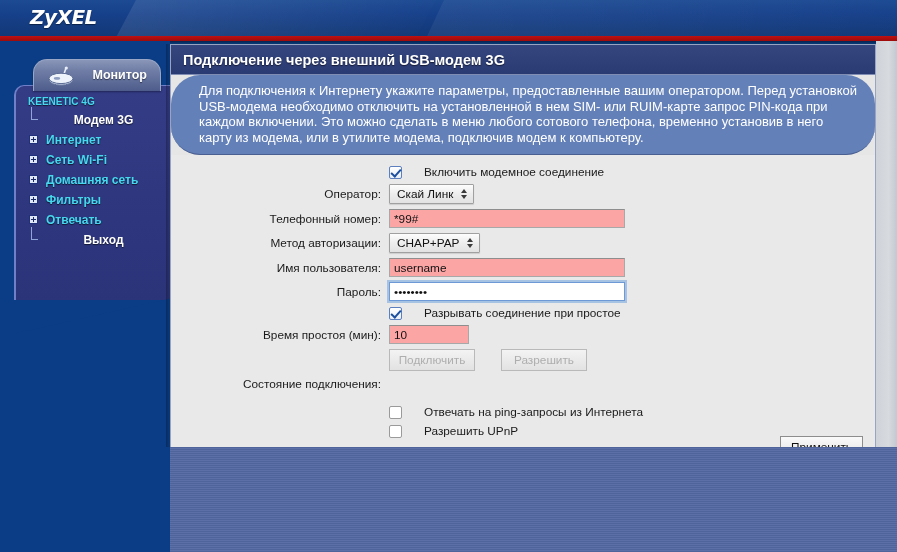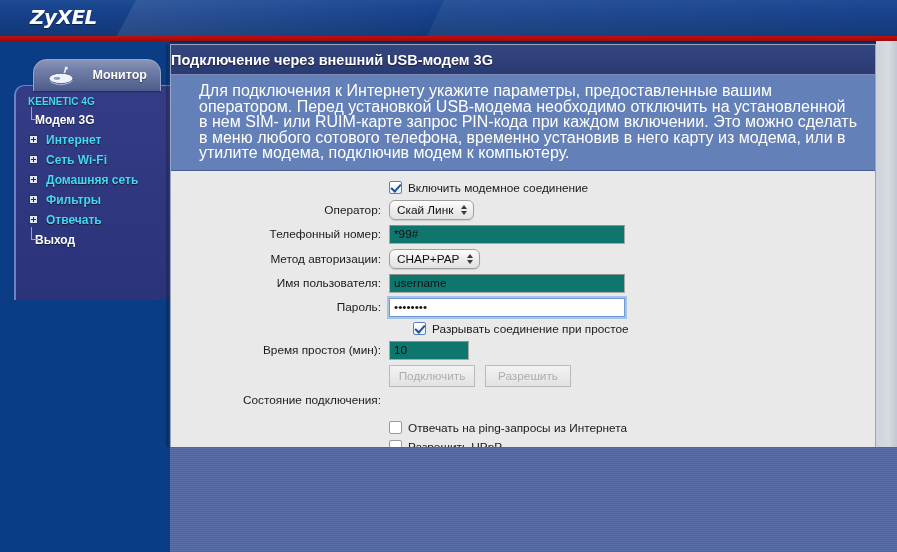--- a/index.html
+++ b/index.html
@@ -93,21 +93,21 @@
   }
   .mi {
     position: relative;
     font-size: 12px; font-weight: bold;
     padding: 3px 0 3px 30px;
     color: #45d8ee;
     text-shadow: 0 1px 1px rgba(0,0,0,.6);
     white-space: nowrap;
     cursor: pointer;
   }
-  .mi.leaf { color: #ffffff; padding-left: 19px; }
+  .mi.leaf { color: #ffffff; padding-left: 19px; text-align: center; }
   .mi .plus {
     position: absolute; left: 13px; top: 5px; width: 9px; height: 9px;
     background: #dfe6f5;
     border: 1px solid #20307a;
   }
   .mi .plus::before {
     content: ""; position: absolute; left: 3px; top: 1px;
     width: 1px; height: 5px; background: #1b2a6b;
   }
   .mi .plus::after {
@@ -129,48 +129,50 @@
     background: #e6e6e6;
     border: 1px solid #98a4c0;
     box-shadow: 2px 2px 3px rgba(0,0,0,.25);
   }
   .panel-title {
     height: 30px;
     background: linear-gradient(180deg,#35457e 0%, #2a3a72 100%);
     color: #fff;
     font-size: 14.5px; font-weight: bold;
     line-height: 30px;
+    padding-left: 12px;
     text-shadow: 0 1px 1px rgba(0,0,0,.55);
     border-bottom: 1px solid #7f8cb4;
   }
   .panel-desc {
     background: #6480b8;
     color: #ffffff;
-    font-size: 16px;
+    font-size: 13px;
     line-height: 15.5px;
     padding: 8px 18px 9px 28px;
     border-bottom: 1px solid #4a5f91;
+    border-radius: 29px;
   }
   .panel-body {
     background: #e9e9e9;
     padding: 10px 0 0 0;
     height: 315px;
     position: relative;
   }
 
   
   .frow {
     display: flex; align-items: center;
     margin-bottom: 5px;
   }
   .flabel {
     width: 218px; text-align: right; padding-right: 8px;
     font-size: 11.8px; color: #1a1a1a;
   }
-  .fctl { flex: 1; display: flex; align-items: center; }
+  .fctl { flex: 1; display: flex; align-items: center; gap: 16px; }
 
   .cbx {
     width: 13px; height: 13px; margin-right: 6px;
     border: 1px solid #5c7fbf;
     background: linear-gradient(180deg,#ffffff,#e8eef8);
     border-radius: 2px;
     position: relative;
     display: inline-block;
     flex: none;
     box-shadow: inset 0 1px 0 #fff;
@@ -186,41 +188,41 @@
   .cbx.off {
     border: 1px solid #9a9a9a;
     background: #ffffff;
   }
   .cbtext { font-size: 11.8px; color: #1a1a1a; }
 
   .txt {
     height: 19px;
     border: 1px solid #a8a8a8;
     border-top-color: #8e8e8e;
-    background: #0f766e;
+    background: #fca5a5;
     font-family: "Liberation Sans", sans-serif;
     font-size: 11.8px;
     color: #111;
     padding: 0 4px;
     outline: none;
   }
   .txt.wide { width: 236px; }
   .txt.num { width: 80px; }
 
   .txtfocus {
     border: 1px solid #6d9ad6;
     box-shadow: 0 0 0 2px rgba(130,175,226,.65);
     background: #fff;
   }
 
   .sel {
     height: 20px;
     display: inline-flex; align-items: center;
     border: 1px solid #a0a0a0;
-    border-radius: 6px;
+    border-radius: 1px;
     background: linear-gradient(180deg,#fdfdfd 0%, #ededed 50%, #e2e2e2 100%);
     font-size: 11.8px;
     color: #111;
     padding: 0 4px 0 7px;
     box-shadow: 0 1px 1px rgba(0,0,0,.12);
     cursor: pointer;
   }
   .sel .arrows {
     margin-left: 7px; width: 9px; height: 14px; position: relative;
   }
@@ -398,21 +400,21 @@
       </div>
     </div>
 
     <div class="frow">
       <div class="flabel">Пароль:</div>
       <div class="fctl">
         <input class="txt wide txtfocus" type="text" value="••••••••" style="">
       </div>
     </div>
 
-    <div class="frow" style="margin-top:4px;margin-left:24px;">
+    <div class="frow" style="margin-top:4px;">
       <div class="flabel"></div>
       <div class="fctl">
         <span class="cbx on"></span>
         <span class="cbtext">Разрывать соединение при простое</span>
       </div>
     </div>
 
     <div class="frow" style="margin-top:4px;">
       <div class="flabel">Время простоя (мин):</div>
       <div class="fctl">

